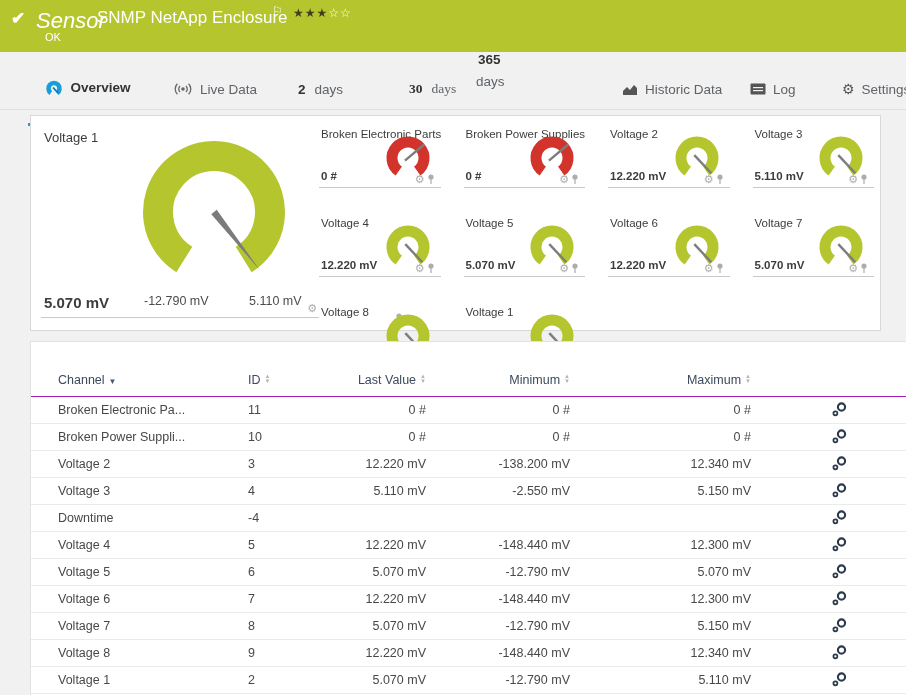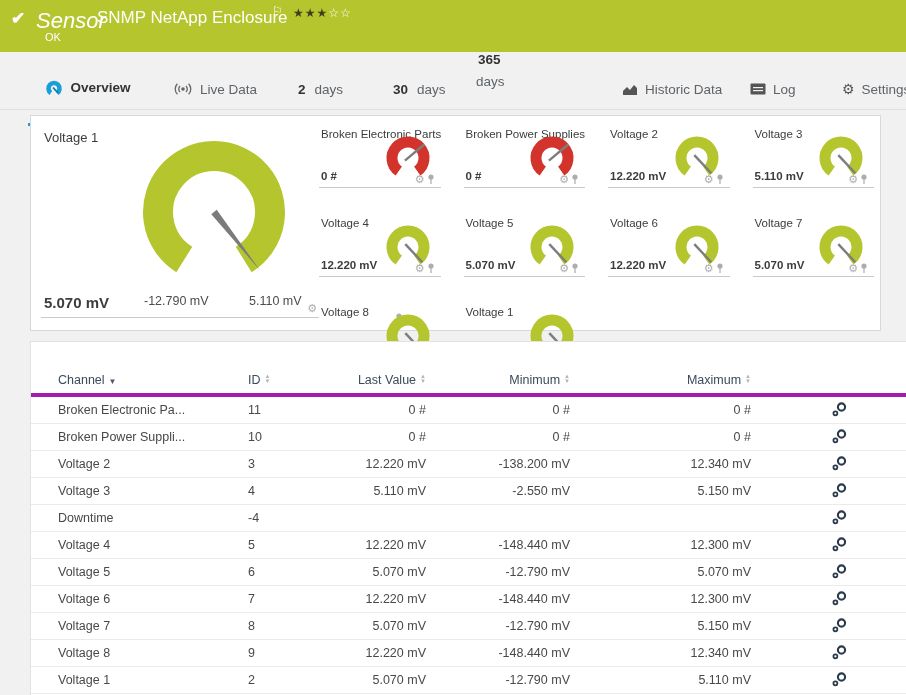--- a/index.html
+++ b/index.html
@@ -19,21 +19,21 @@
 
   
   .tabs { position:absolute; left:0; top:52px; width:906px; height:58px; border-bottom:1px solid #e0e0e0; }
   .tab { position:absolute; top:0; height:74px; display:flex; align-items:center; gap:7px;
          font-size:13.5px; color:#5f6368; cursor:pointer; }
   .tab .num { font-weight:bold; color:#333; margin-right:2px; }
   .tab.active { color:#333; font-weight:bold; border-bottom:3px solid #169fd9; }
   .t1{left:28px;  width:120px; justify-content:center;}
   .t2{left:173px;}
   .t3{left:298px;}
-  .t4{left:393px;}
+  .t4{left:409px;font-family:Liberation Serif, serif;}
   .t5{left:476px;flex-direction:column;}
   .t6{left:622px;}
   .t7{left:750px;}
   .t8{left:842px;}
   .gearGlyph { font-style:normal; color:#555; font-size:14px; }
 
   
   .gpanel { position:absolute; left:30px; top:115px; width:851px; height:216px;
             background:#fff; border:1px solid #d8d8d8; }
   .bigcell { position:absolute; left:10px; top:6px; width:278px; height:196px; border-bottom:1px solid #c9c9c9; }
@@ -49,21 +49,21 @@
            display:grid; grid-template-columns:repeat(4,1fr); grid-auto-rows:66px; column-gap:10px; row-gap:1px;gap:23px; }
   .scell { position:relative; border-bottom:1px solid #c9c9c9; }
   .scell .stitle { position:absolute; left:2px; top:6px; font-size:11.5px; color:#3c3c3c; white-space:nowrap; }
   .scell svg.sg  { position:absolute; right:8px; top:12px; }
   .scell .sval   { position:absolute; left:2px; bottom:5px; font-size:11.5px; font-weight:600; color:#3c3c3c; }
   .scell .mini-icons { right:6px; bottom:2px; }
 
   
   .tpanel { position:absolute; left:30px; top:341px; width:876px; height:354px;
             background:#fff; border-top:1px solid #e2e2e2; border-left:1px solid #e2e2e2; }
-  .thead { position:absolute; left:0; top:24px; width:876px; height:31px; border-bottom:4px solid #a21caf; }
+  .thead { position:absolute; left:0; top:24px; width:876px; height:31px; border-bottom:1px solid #a21caf; }
   .thead .hc { position:absolute; top:7px; font-size:12.5px; color:#3b4a5c; }
   .trows { position:absolute; left:0; top:55px; width:876px; }
   .trow { position:relative; height:27px; border-bottom:1px solid #ebebeb; }
   .tc { position:absolute; top:6px; font-size:12.5px; color:#484848; }
   .c-ch  { left:27px;  width:180px; text-align:left; white-space:nowrap; }
   .c-id  { left:217px; width:60px;  text-align:left; }
   .c-lv  { left:280px; width:115px; text-align:right; }
   .c-min { left:399px; width:140px; text-align:right; }
   .c-max { left:610px; width:110px; text-align:right; }
   .c-ico { left:788px; width:40px; text-align:center; top:5px; cursor:pointer; }

